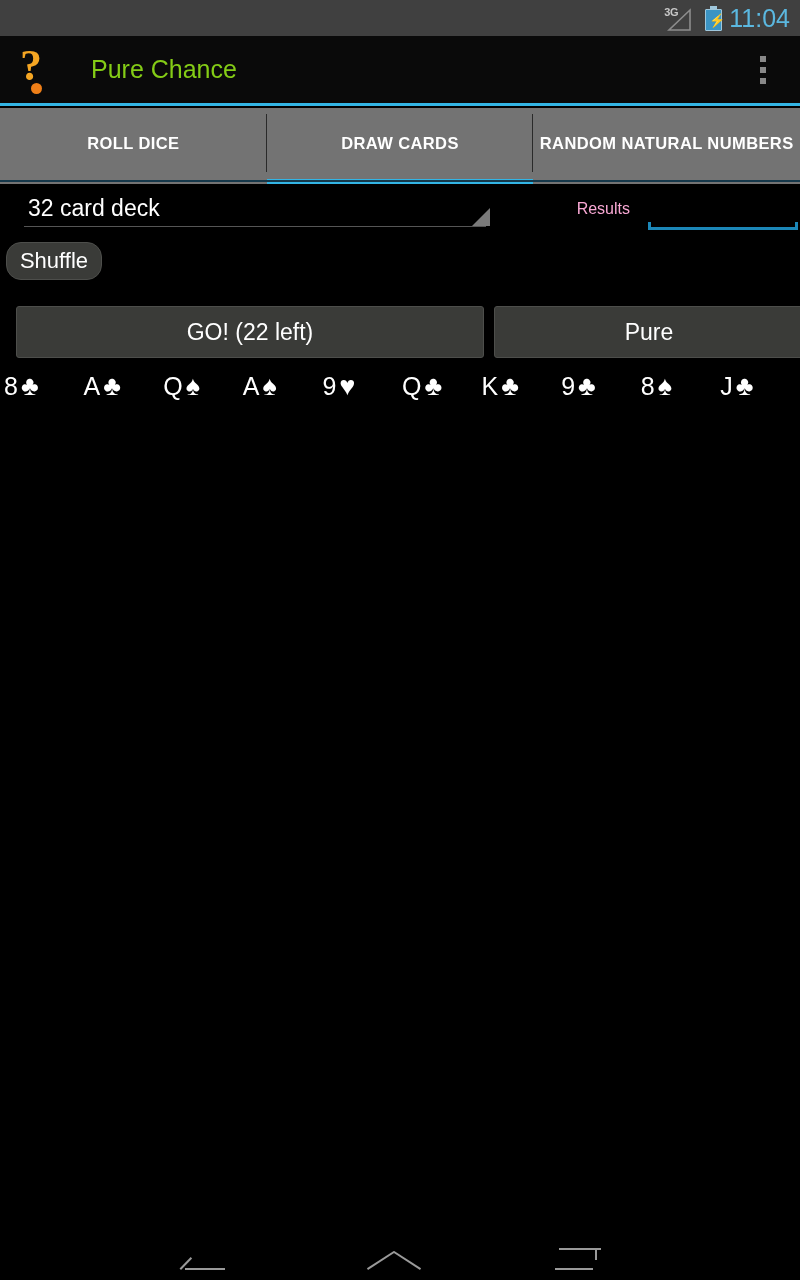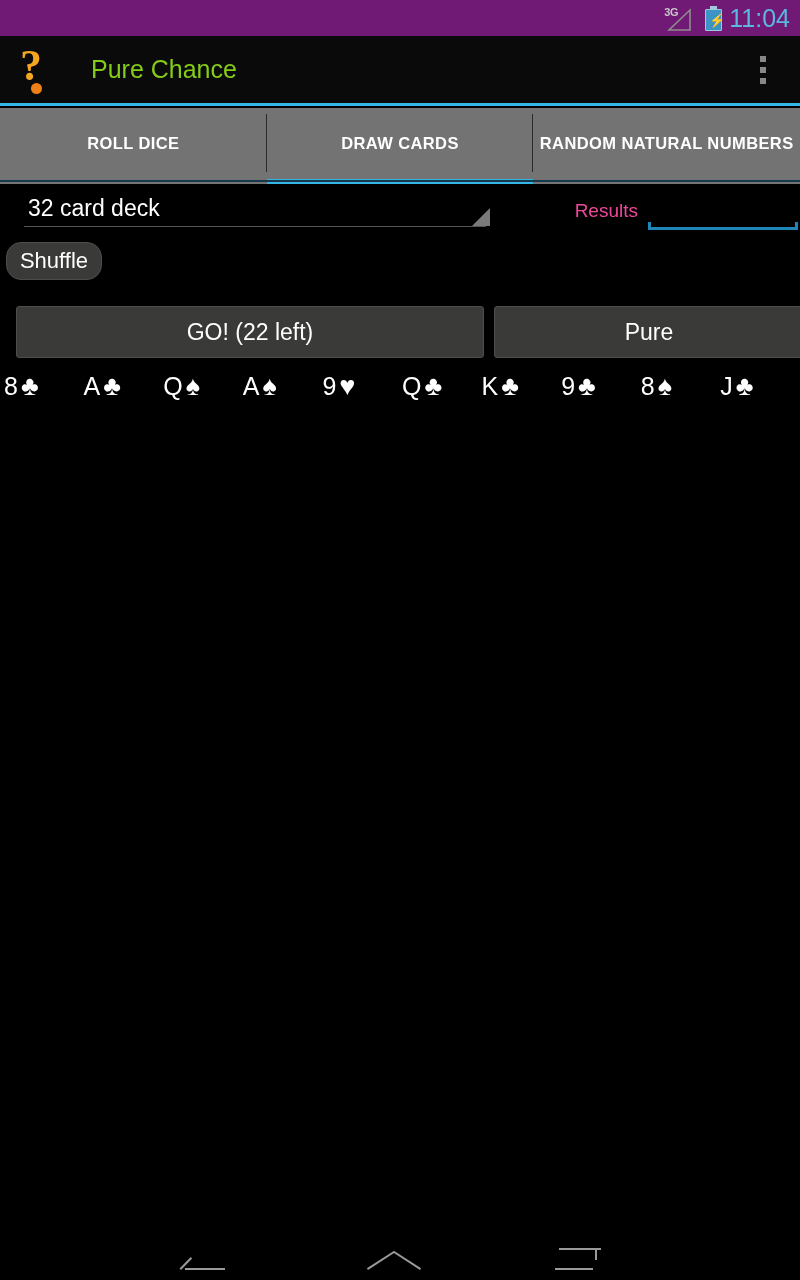--- a/index.html
+++ b/index.html
@@ -16,21 +16,21 @@
     color: #ffffff;
     position: relative;
   }
 
   
   #status-bar {
     position: absolute;
     top: 0; left: 0;
     width: 800px;
     height: 36px;
-    background: #701a75;
+    background: #404040;
     display: flex;
     align-items: center;
     justify-content: flex-end;
     padding-right: 10px;
   }
   #status-right {
     display: flex;
     align-items: flex-end;
     gap: 7px;
   }
@@ -241,24 +241,24 @@
     border-left: 18px solid transparent;
     border-bottom: 18px solid #7a7a7a;
   }
   #results-group {
     margin-left: auto;
     display: flex;
     align-items: flex-start;
     gap: 0px;
   }
   #results-label {
-    font-size: 19px;
-    color: #ec4899;
+    font-size: 16px;
+    color: #f9a8d4;
     padding-top: 14px;
-    margin-right: 10px;
+    margin-right: 18px;
   }
   #results-field {
     position: relative;
     width: 152px;
     height: 44px;
   }
   #results-value {
     font-size: 24px;
     color: #ffffff;
     padding-left: 9px;

